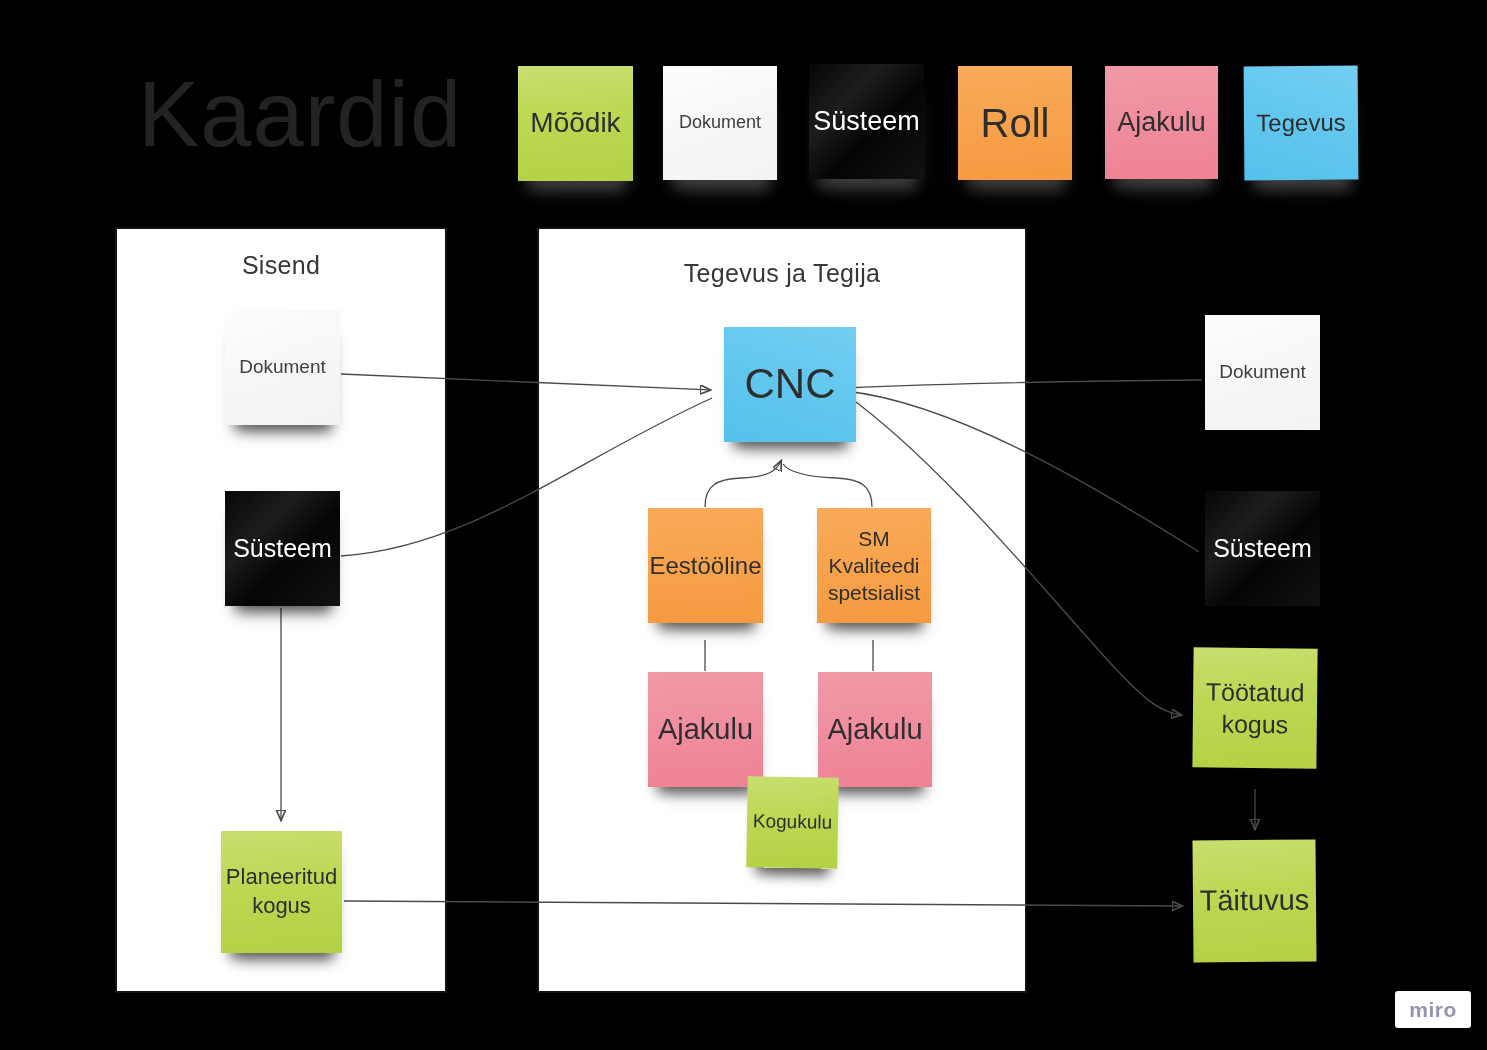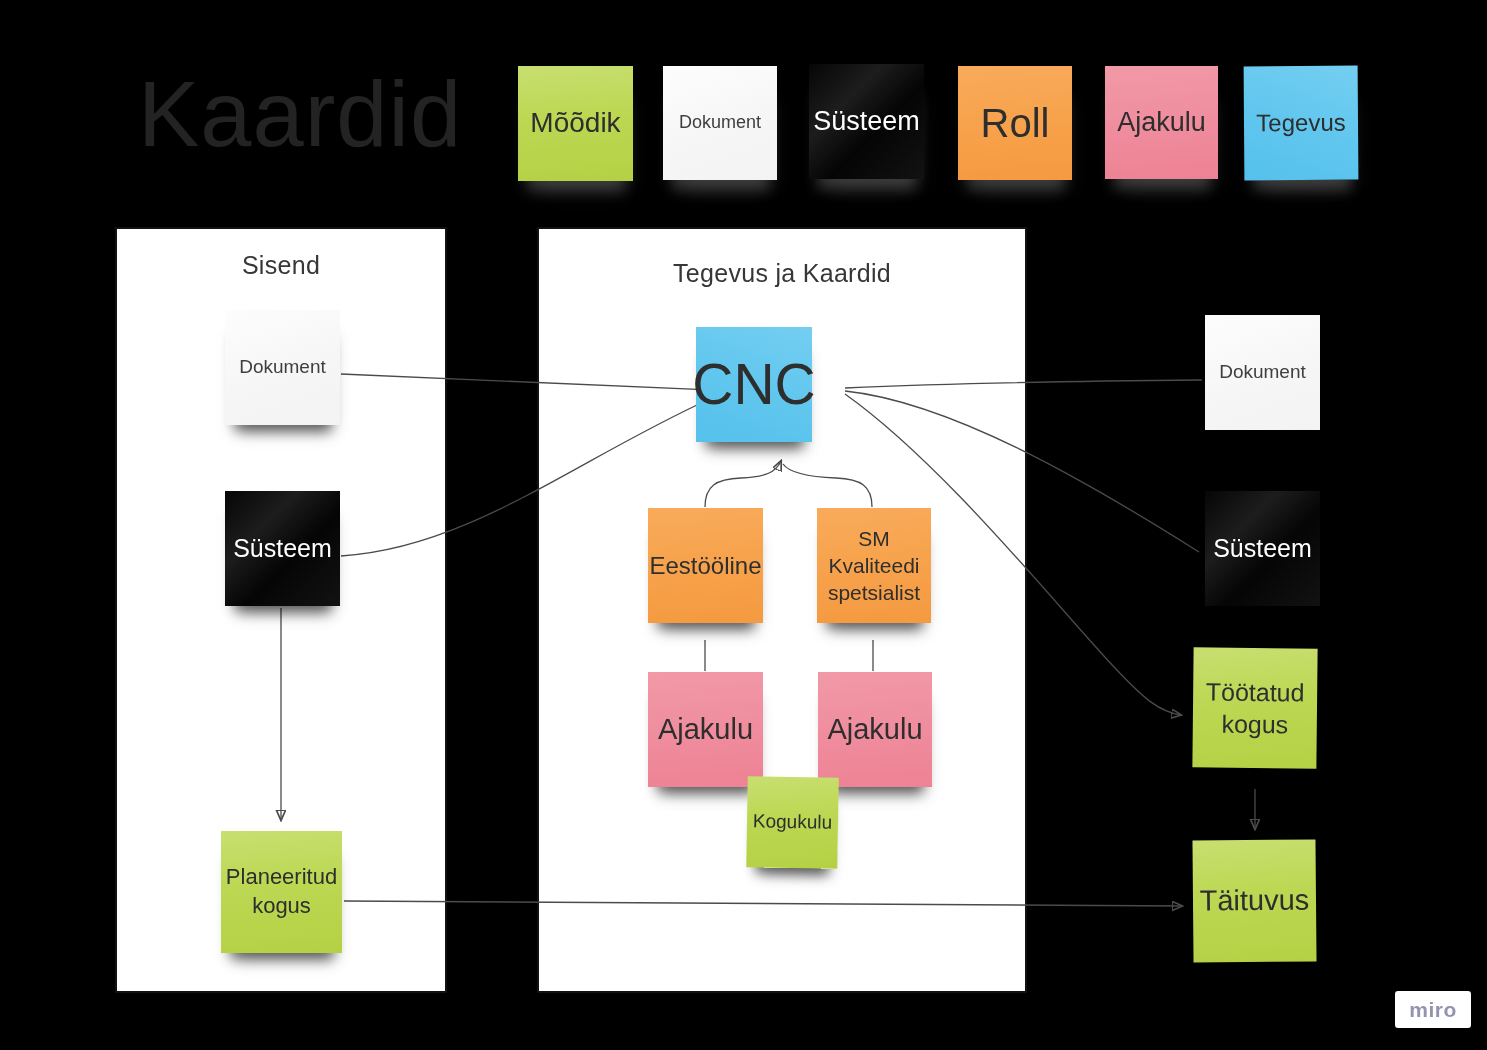--- a/index.html
+++ b/index.html
@@ -54,21 +54,21 @@
     <div class="sticky blackn" style="left:809px;top:64px;width:115px;height:115px;font-size:27px;">Süsteem</div>
     <div class="sticky orange" style="left:958px;top:66px;width:114px;height:114px;font-size:40px;">Roll</div>
     <div class="sticky pink" style="left:1105px;top:66px;width:113px;height:113px;font-size:27px;">Ajakulu</div>
     <div class="sticky blue" style="left:1244px;top:66px;width:114px;height:114px;font-size:24px;transform:rotate(-.4deg);">Tegevus</div>
   </div>
 
   <div class="frame" style="left:115px;top:227px;width:332px;height:766px;">
     <div class="frame-title">Sisend</div>
   </div>
   <div class="frame" style="left:537px;top:227px;width:490px;height:766px;">
-    <div class="frame-title" style="top:30px;">Tegevus ja Kaardid</div>
+    <div class="frame-title" style="top:30px;">Tegevus ja Tegija</div>
   </div>
 
   <svg class="connectors" width="1487" height="1050">
     <defs>
       <marker id="arr" markerWidth="9" markerHeight="8" refX="7.5" refY="3.5" orient="auto">
         <path d="M0,0 L8,3.5 L0,7 z" fill="#4b4b4b" stroke="none"></path>
       </marker>
     </defs>
     <path d="M341,374 C480,379 595,384 710,390" marker-end="url(#arr)"></path>
     <path d="M341,556 C470,548 575,460 712,398"></path>
@@ -81,21 +81,21 @@
     <path d="M845,388 C960,383 1085,381 1202,380"></path>
     <path d="M845,391 C950,402 1085,480 1199,552"></path>
     <path d="M845,394 C945,465 1060,610 1115,668 C1145,700 1160,712 1181,715" marker-end="url(#arr)"></path>
     <path d="M1255,789 L1255,829" marker-end="url(#arr)"></path>
   </svg>
 
   <div class="sticky whiten" style="left:225px;top:310px;width:115px;height:115px;font-size:19px;">Dokument</div>
   <div class="sticky blackn" style="left:225px;top:491px;width:115px;height:115px;font-size:25px;">Süsteem</div>
   <div class="sticky green" style="left:221px;top:831px;width:121px;height:122px;font-size:22px;">Planeeritud kogus</div>
 
-  <div class="sticky blue" style="left:696px;top:327px;width:116px;height:115px;font-size:57px;">CNC</div>
+  <div class="sticky blue" style="left:724px;top:327px;width:132px;height:115px;font-size:42px;">CNC</div>
   <div class="sticky orange" style="left:648px;top:508px;width:115px;height:115px;font-size:24px;">Eestööline</div>
   <div class="sticky orange" style="left:817px;top:508px;width:114px;height:115px;font-size:21px;">SM Kvaliteedi spetsialist</div>
   <div class="sticky pink" style="left:648px;top:672px;width:115px;height:115px;font-size:29px;">Ajakulu</div>
   <div class="sticky pink" style="left:818px;top:672px;width:114px;height:115px;font-size:29px;">Ajakulu</div>
   <div class="sticky green" style="left:747px;top:777px;width:91px;height:91px;font-size:19px;transform:rotate(1deg);">Kogukulu</div>
 
   <div class="sticky whiten" style="left:1205px;top:315px;width:115px;height:115px;font-size:19px;">Dokument</div>
   <div class="sticky blackn" style="left:1205px;top:491px;width:115px;height:115px;font-size:25px;">Süsteem</div>
   <div class="sticky green" style="left:1193px;top:648px;width:124px;height:120px;font-size:25px;transform:rotate(.6deg);">Töötatud kogus</div>
   <div class="sticky green" style="left:1193px;top:840px;width:123px;height:122px;font-size:29px;transform:rotate(-.5deg);">Täituvus</div>

